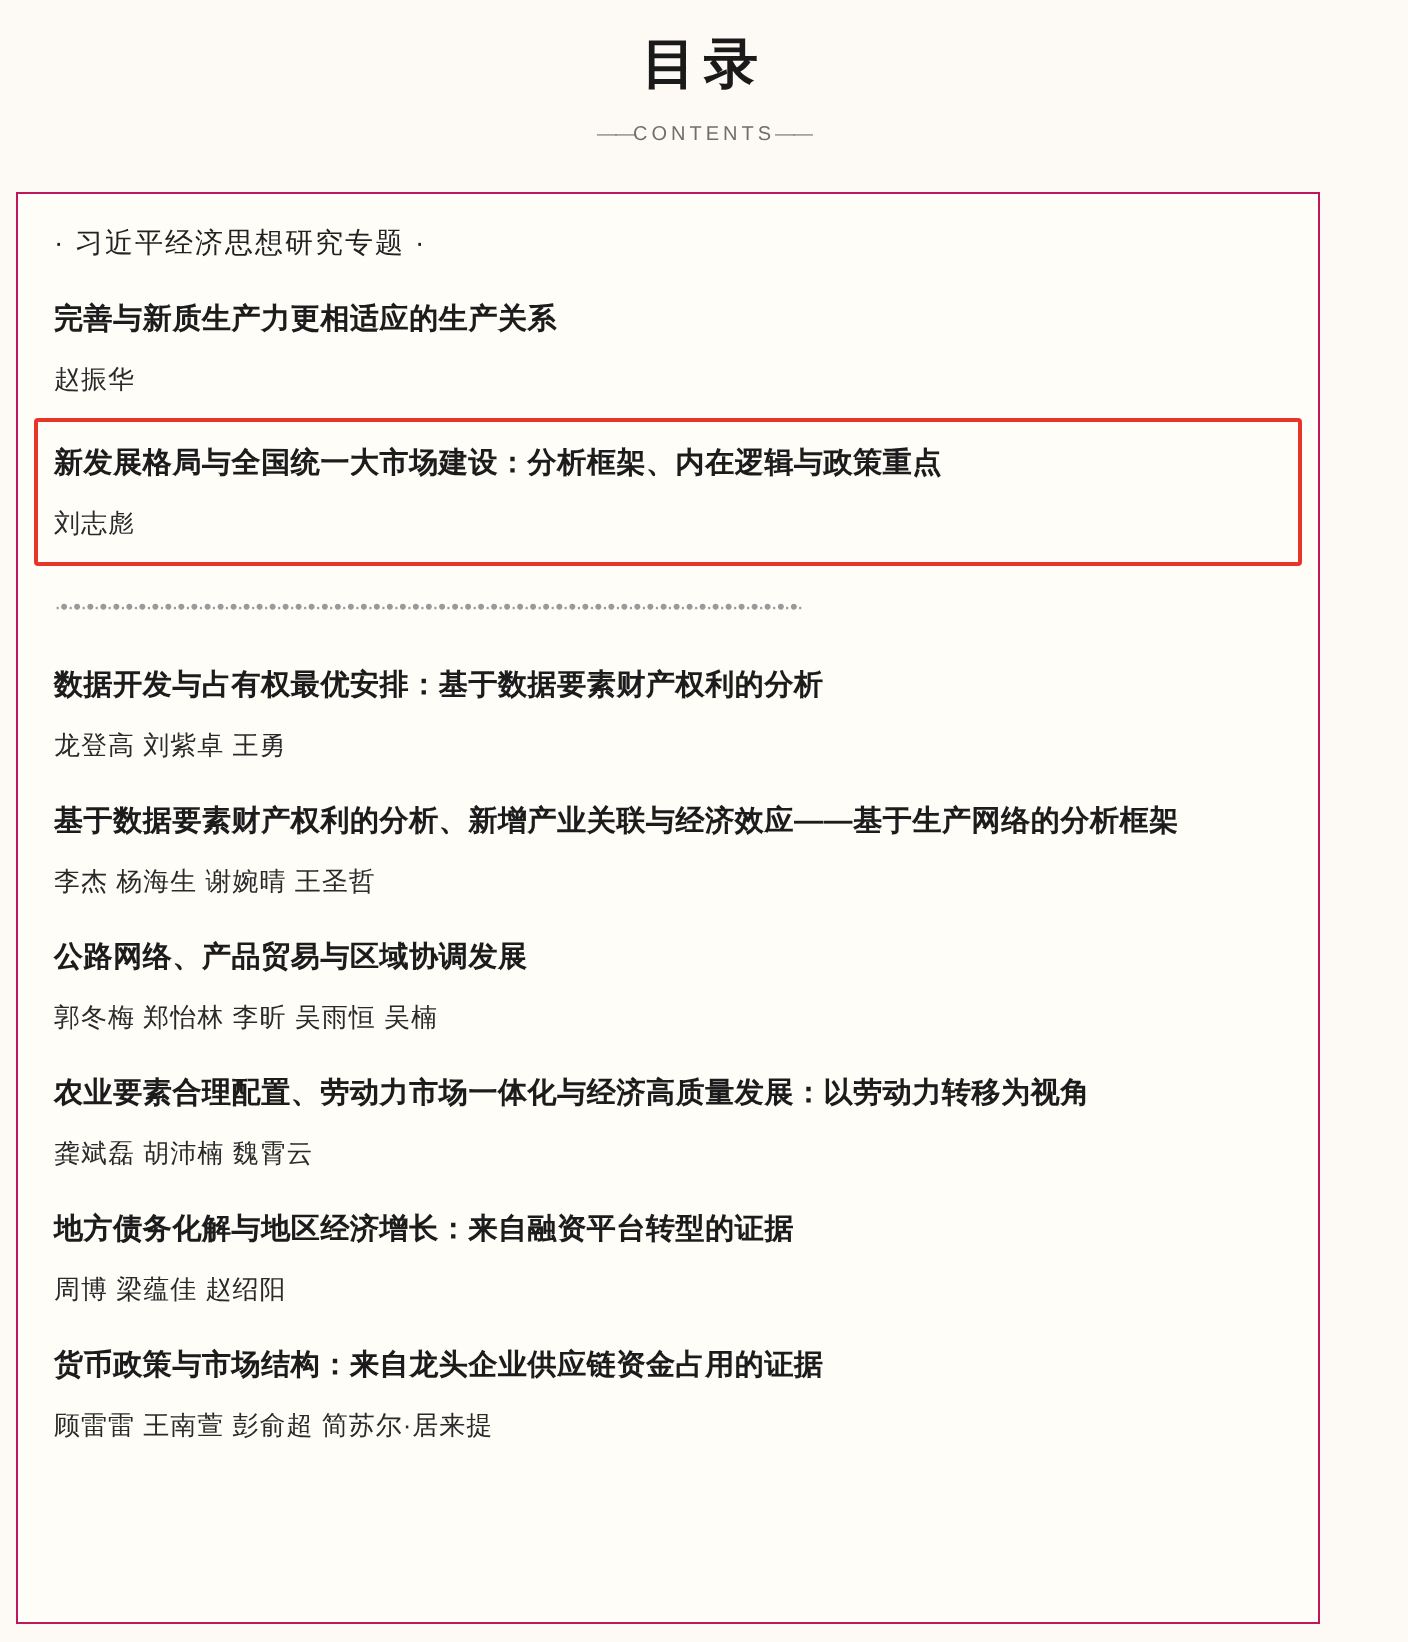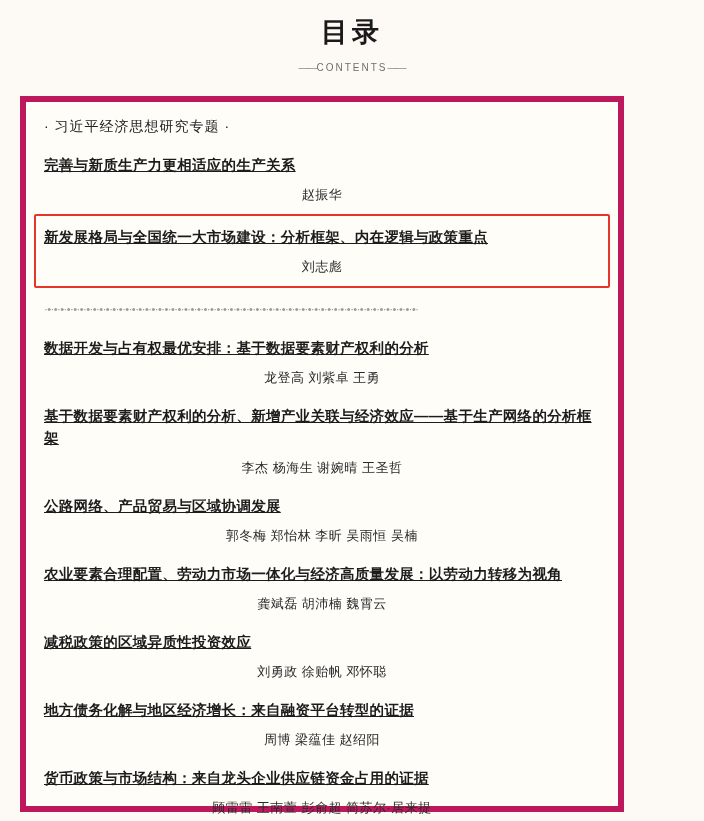--- a/index.html
+++ b/index.html
@@ -36,25 +36,25 @@
     font-size: 10px;
     letter-spacing: 2px;
     color: #6f6f6f;
   }
   .subtitle-row .dash {
     letter-spacing: -1px;
     color: #8a8a8a;
   }
   .toc-box {
     position: absolute;
-    left: 20px;
+    left: 8px;
     top: 96px;
-    width: 604px;
+    width: 652px;
     height: 716px;
-    border: 6px solid #be185d;
+    border: 1px solid #be185d;
     background: #fffdf8;
     box-sizing: border-box;
   }
   .section-label {
     font-size: 14px;
     color: #222;
     padding: 16px 0 0 18px;
     letter-spacing: 1px;
   }
   .entries {
@@ -63,26 +63,25 @@
   .entry {
     padding-top: 18px;
     position: relative;
   }
   .entry-title {
     font-size: 14.5px;
     font-weight: bold;
     color: #1c1c1c;
     line-height: 22px;
     letter-spacing: 0.3px;
-    text-decoration: underline;
   }
   .entry-authors {
     font-size: 13px;
     color: #2a2a2a;
-    text-align: center;
+    text-align: left;
     margin-top: 10px;
     letter-spacing: 0.5px;
   }
   .entry.highlight {
     border: 2px solid #e8352b;
     border-radius: 2px;
     margin: 10px -10px 15px -10px;
     padding: 10px 8px 10px 8px;
   }
   .entry.highlight .entry-title {
@@ -141,24 +140,20 @@
       <div class="entry">
         <div class="entry-title">公路网络、产品贸易与区域协调发展</div>
         <div class="entry-authors">郭冬梅 郑怡林 李昕 吴雨恒 吴楠</div>
       </div>
 
       <div class="entry">
         <div class="entry-title">农业要素合理配置、劳动力市场一体化与经济高质量发展：以劳动力转移为视角</div>
         <div class="entry-authors">龚斌磊 胡沛楠 魏霄云</div>
       </div>
 
-      <div class="entry">
-        <div class="entry-title">减税政策的区域异质性投资效应</div>
-        <div class="entry-authors">刘勇政 徐贻帆 邓怀聪</div>
-      </div>
 
       <div class="entry">
         <div class="entry-title">地方债务化解与地区经济增长：来自融资平台转型的证据</div>
         <div class="entry-authors">周博 梁蕴佳 赵绍阳</div>
       </div>
 
       <div class="entry">
         <div class="entry-title">货币政策与市场结构：来自龙头企业供应链资金占用的证据</div>
         <div class="entry-authors">顾雷雷 王南萱 彭俞超 简苏尔·居来提</div>
       </div>

